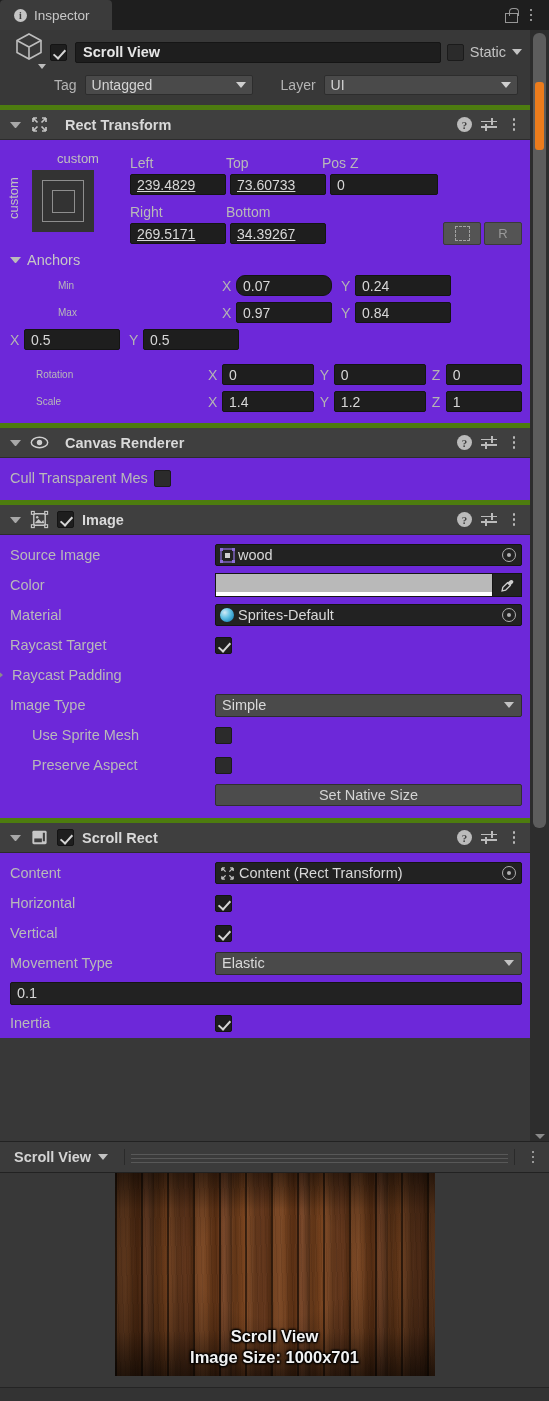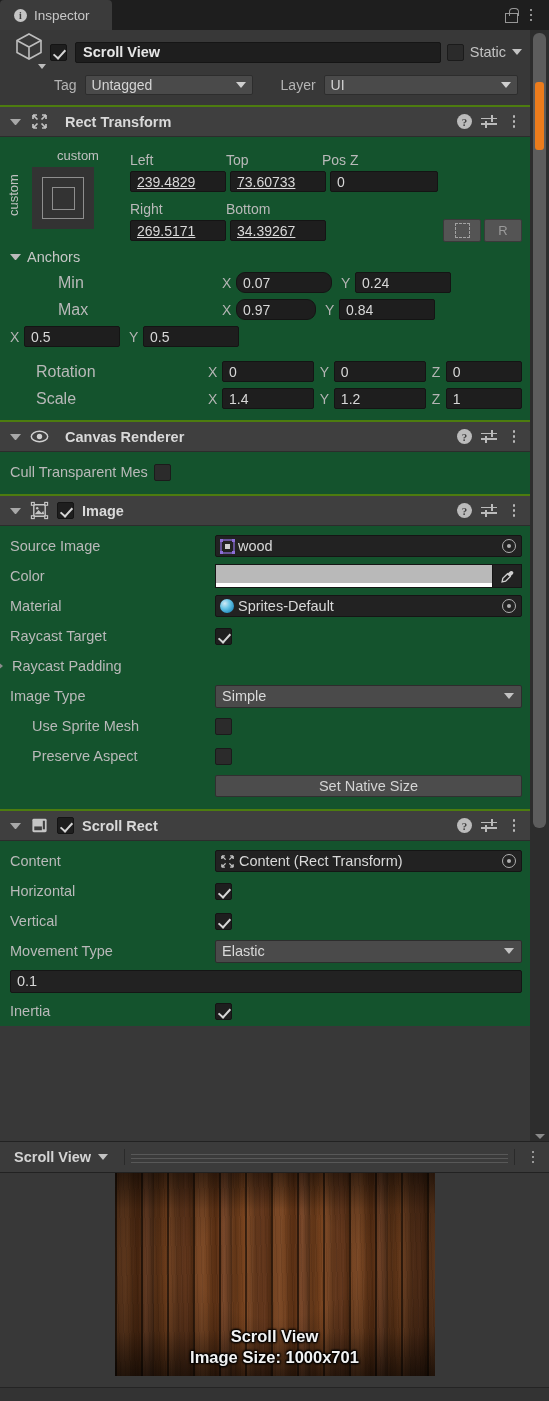--- a/index.html
+++ b/index.html
@@ -96,21 +96,21 @@
   }
   .lbl { color: #b4b4b4; font-size: 14px; }
   .dropdown {
     background: #4a4a4a; border: 1px solid #2d2d2d; border-radius: 2px;
     height: 20px; display: flex; align-items: center;
     padding: 0 6px; color: #d4d4d4; font-size: 14px; position: relative;
   }
   .dropdown .caret-dn { position: absolute; right: 6px; border-top-color: #cfcfcf; }
 
   
-  .comp { border-top: 2px solid #4d7c0f; background: #14532d; }
+  .comp { border-top: 5px solid #4d7c0f; background: #6d28d9; }
   .comp-header {
     height: 30px; background: #3f3f3f;
     display: flex; align-items: center; padding: 0 8px 0 10px;
     border-bottom: 1px solid #2c2c2c;
   }
   .tri {
     width: 0; height: 0; border-left: 5.5px solid transparent;
     border-right: 5.5px solid transparent; border-top: 6.5px solid #a8a8a8;
     margin-right: 9px; flex: 0 0 11px;
   }
@@ -134,21 +134,21 @@
   .preset-icon span:nth-child(1) { top: 3px; }
   .preset-icon span:nth-child(2) { top: 8.5px; }
   .preset-icon span::after {
     content: ""; position: absolute; top: -2.5px; width: 1.8px; height: 7px; background: #bbbbbb;
   }
   .preset-icon span:nth-child(1)::after { left: 10px; }
   .preset-icon span:nth-child(2)::after { left: 4px; }
 
   .comp-body { padding: 7px 8px 8px 10px; }
   .row { display: flex; align-items: center; height: 27px; }
-  .row .rlabel { color: #b9b9b9; font-size: 16px; }
+  .row .rlabel { color: #b9b9b9; font-size: 10px; }
   .field {
     background: #1e1e1e; border: 1px solid #141414; border-radius: 2px;
     height: 21px; color: #d8d8d8; font-size: 14px;
     display: flex; align-items: center; padding: 0 6px;
   }
   .axis { color: #b4b4b4; font-size: 14px; width: 14px; flex: 0 0 14px; }
 
   
   .rt-wrap { display: flex; }
   .anchor-preset { width: 120px; position: relative; flex: 0 0 120px; padding-top: 4px; }
@@ -433,21 +433,21 @@
       <div class="row">
         <span class="rlabel lblcol indent2">Min</span>
         <span class="axis">X</span>
         <span class="field" style="width:96px;border-radius:9px;">0.07</span>
         <span class="axis" style="margin-left:9px;">Y</span>
         <span class="field" style="width:96px;">0.24</span>
       </div>
       <div class="row">
         <span class="rlabel lblcol indent2">Max</span>
         <span class="axis">X</span>
-        <span class="field" style="width:80px;border-radius:9px;">0.97</span>
+        <span class="field" style="width:96px;">0.97</span>
         <span class="axis" style="margin-left:9px;">Y</span>
         <span class="field" style="width:96px;">0.84</span>
       </div>
       <div class="row">
         <span class="axis">X</span>
         <span class="field" style="width:96px;">0.5</span>
         <span class="axis" style="margin-left:9px;">Y</span>
         <span class="field" style="width:96px;">0.5</span>
       </div>
       <div style="height:8px;"></div>

